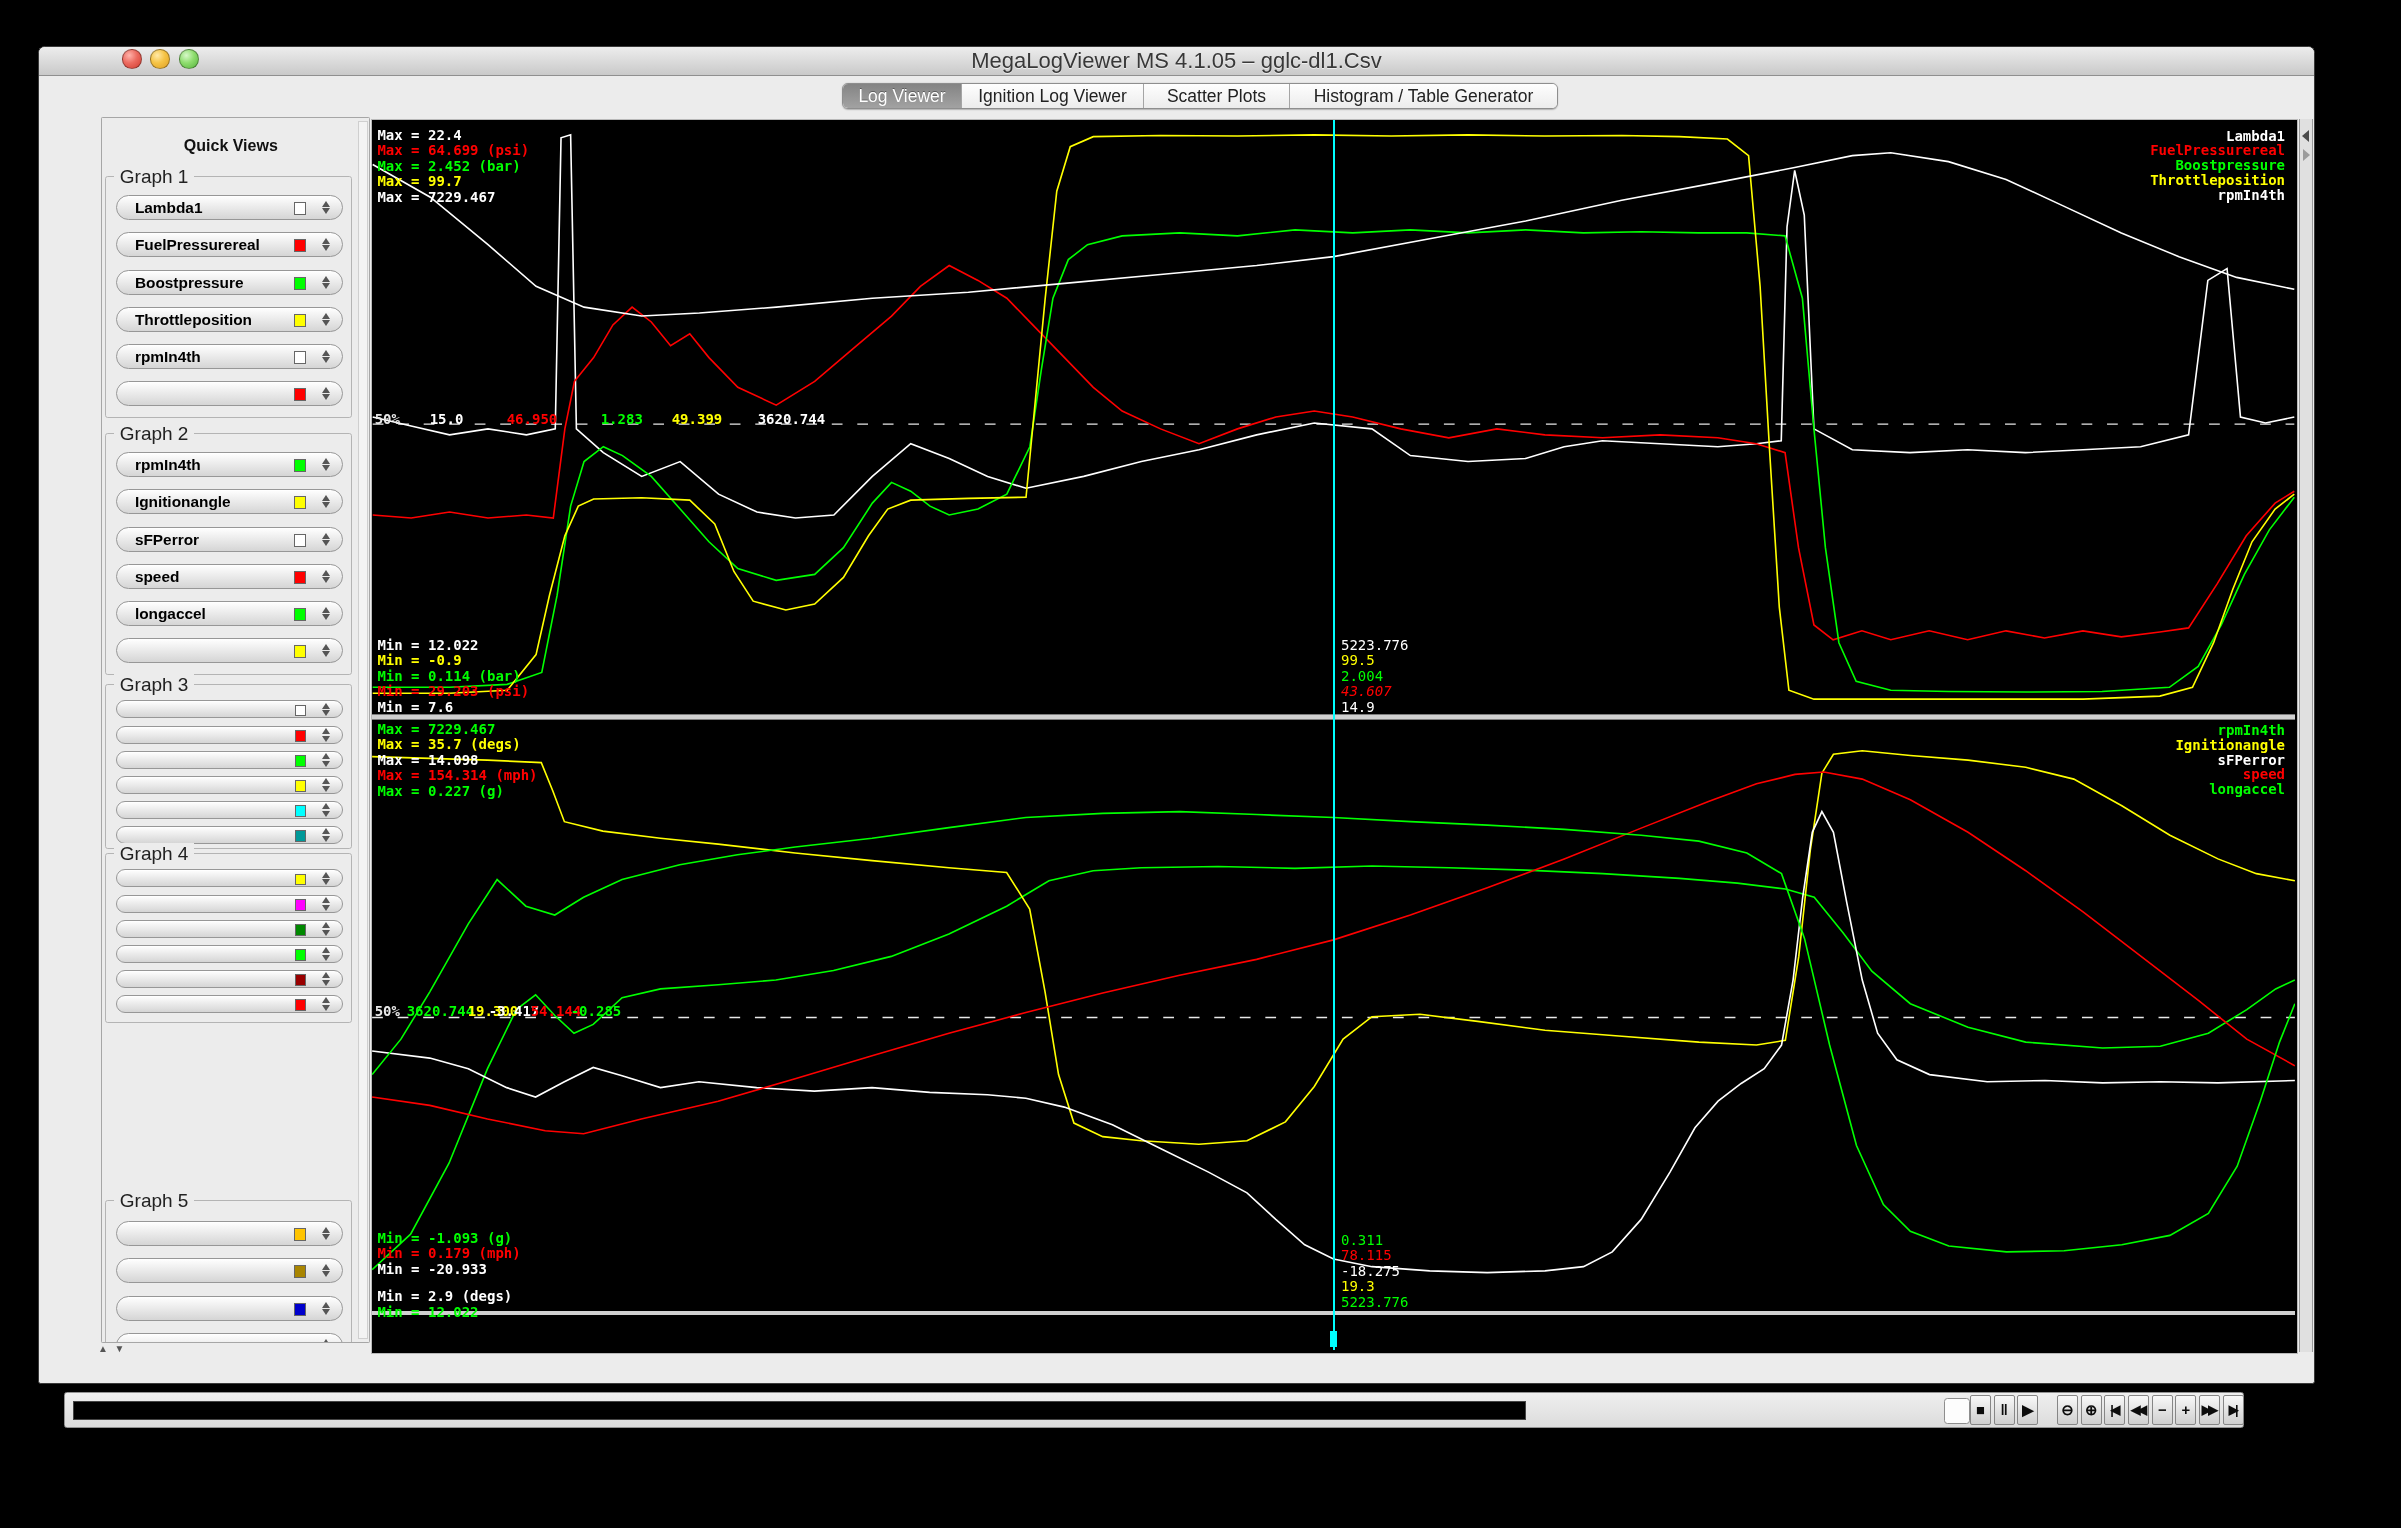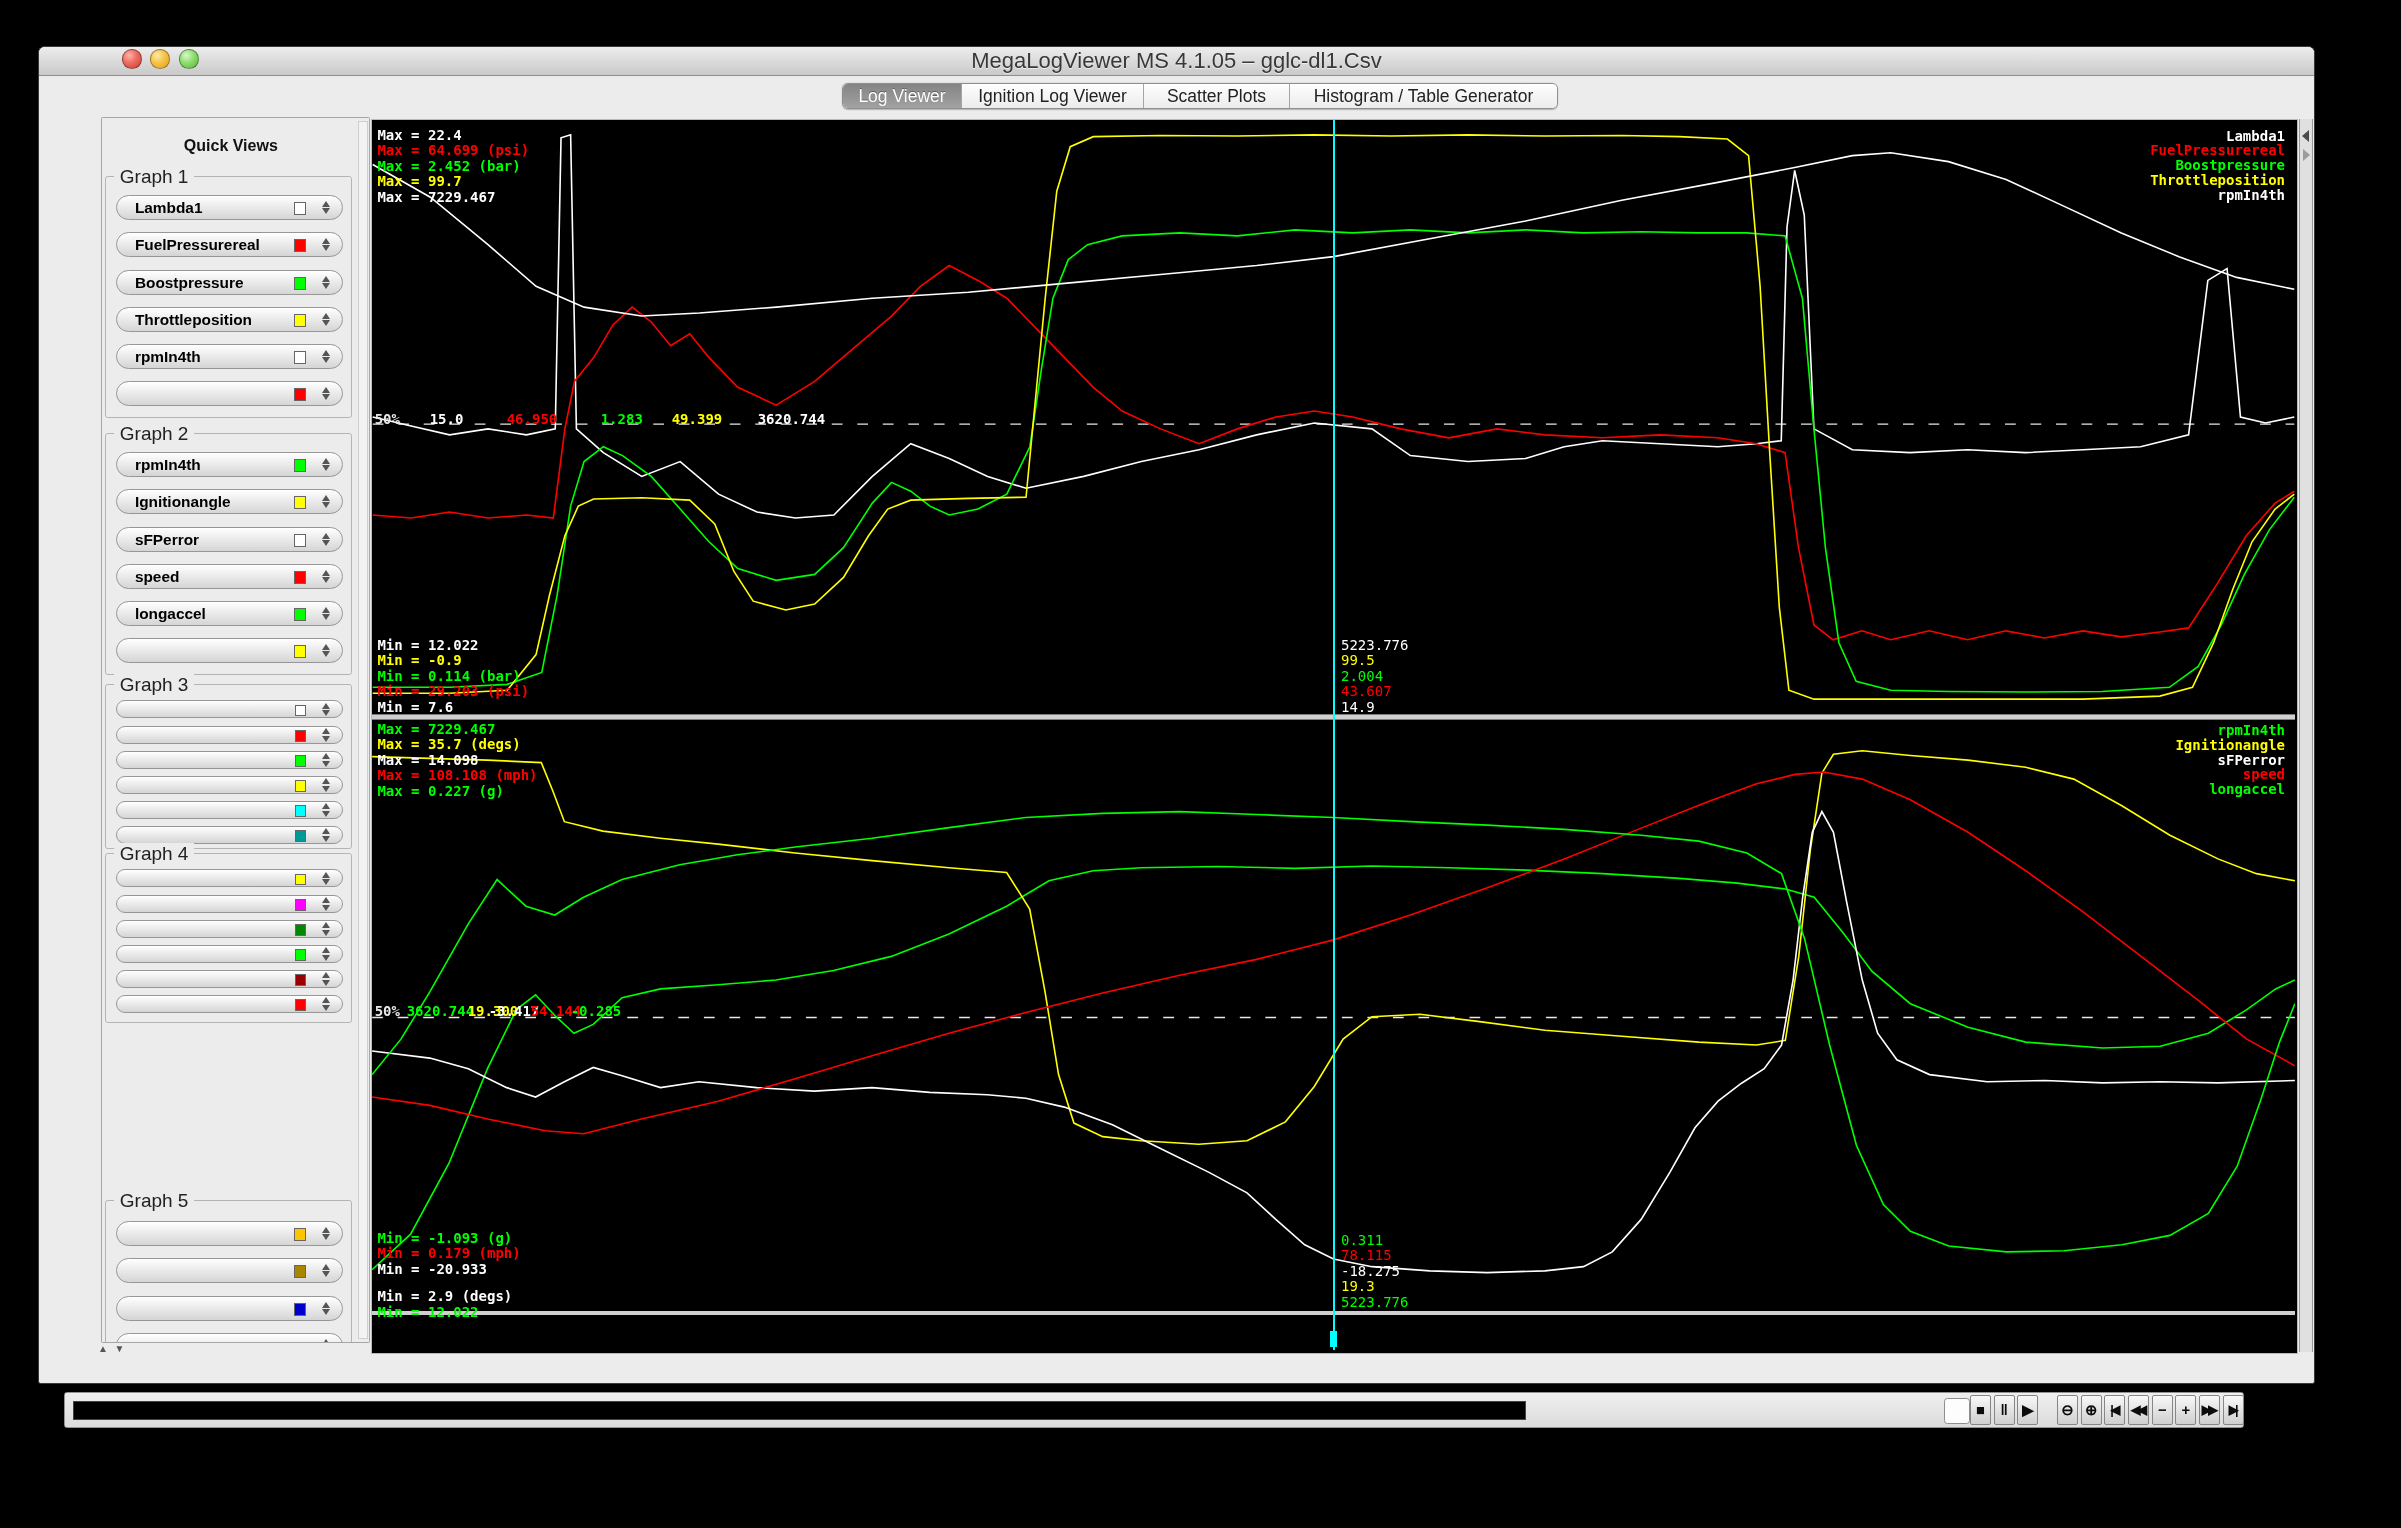--- a/index.html
+++ b/index.html
@@ -387,23 +387,23 @@
           <div style="color: rgb(255, 255, 255);">rpmIn4th</div>
         </div>
       <div id="g1-mid" class="midrow" style="top:291px">
           <span class="miditem" style="left: 0px; color: rgb(232, 232, 232);">50%</span>
           <span class="miditem" style="left: 55px; color: rgb(255, 255, 255);">15.0</span>
           <span class="miditem" style="left: 132px; color: rgb(255, 0, 0);">46.950</span>
           <span class="miditem" style="left: 226px; color: rgb(0, 255, 0);">1.283</span>
           <span class="miditem" style="left: 297px; color: rgb(255, 255, 0);">49.399</span>
           <span class="miditem" style="left: 383px; color: rgb(255, 255, 255);">3620.744</span>
         </div>
-      <div id="g1-cursor" class="gvals" style="left:969px;top:518px"><div style="color: rgb(255, 255, 255);">5223.776</div><div style="color: rgb(255, 255, 0);">99.5</div><div style="color: rgb(0, 255, 0);">2.004</div><div style="color: rgb(255, 0, 0);">43.607</div><div style="color: rgb(255, 255, 255);">14.9</div></div>
-
-      <div id="g2-max" class="glabel" style="left:5.4px;top:602px"><div style="color: rgb(0, 255, 0);">Max = 7229.467</div><div style="color: rgb(255, 255, 0);">Max = 35.7 (degs)</div><div style="color: rgb(255, 255, 255);">Max = 14.098</div><div style="color: rgb(255, 0, 0);">Max = 108.108 (mph)</div><div style="color: rgb(0, 255, 0);">Max = 0.227 (g)</div></div>
+      <div id="g1-cursor" class="gvals" style="left:969px;top:518px"><div style="color: rgb(255, 255, 255);">5223.776</div><div style="color: rgb(255, 255, 0);">99.5</div><div style="color: rgb(0, 255, 0);">2.004</div><div style="color: rgb(255, 0, 0); font-style: italic;">43.607</div><div style="color: rgb(255, 255, 255);">14.9</div></div>
+
+      <div id="g2-max" class="glabel" style="left:5.4px;top:602px"><div style="color: rgb(0, 255, 0);">Max = 7229.467</div><div style="color: rgb(255, 255, 0);">Max = 35.7 (degs)</div><div style="color: rgb(255, 255, 255);">Max = 14.098</div><div style="color: rgb(255, 0, 0);">Max = 154.314 (mph)</div><div style="color: rgb(0, 255, 0);">Max = 0.227 (g)</div></div>
       <div id="g2-min" class="glabel" style="left:5.4px;top:1111px"><div style="color: rgb(0, 255, 0);">Min = -1.093 (g)</div><div style="color: rgb(255, 0, 0);">Min = 0.179 (mph)</div><div style="color: rgb(255, 255, 255);">Min = -20.933</div><div style="color: #ffffff; margin-top: 12px;">Min = 2.9 (degs)</div><div style="color: rgb(0, 255, 0);">Min = 12.022</div></div>
       <div id="g2-legend" class="legend" style="top:603px">
           <div style="color: rgb(0, 255, 0);">rpmIn4th</div>
           <div style="color: rgb(255, 255, 0);">Ignitionangle</div>
           <div style="color: rgb(255, 255, 255);">sFPerror</div>
           <div style="color: rgb(255, 0, 0);">speed</div>
           <div style="color: rgb(0, 255, 0);">longaccel</div>
         </div>
       <div id="g2-mid" class="midrow" style="top:883px">
           <span class="miditem" style="left: 0px; color: rgb(232, 232, 232);">50%</span>

